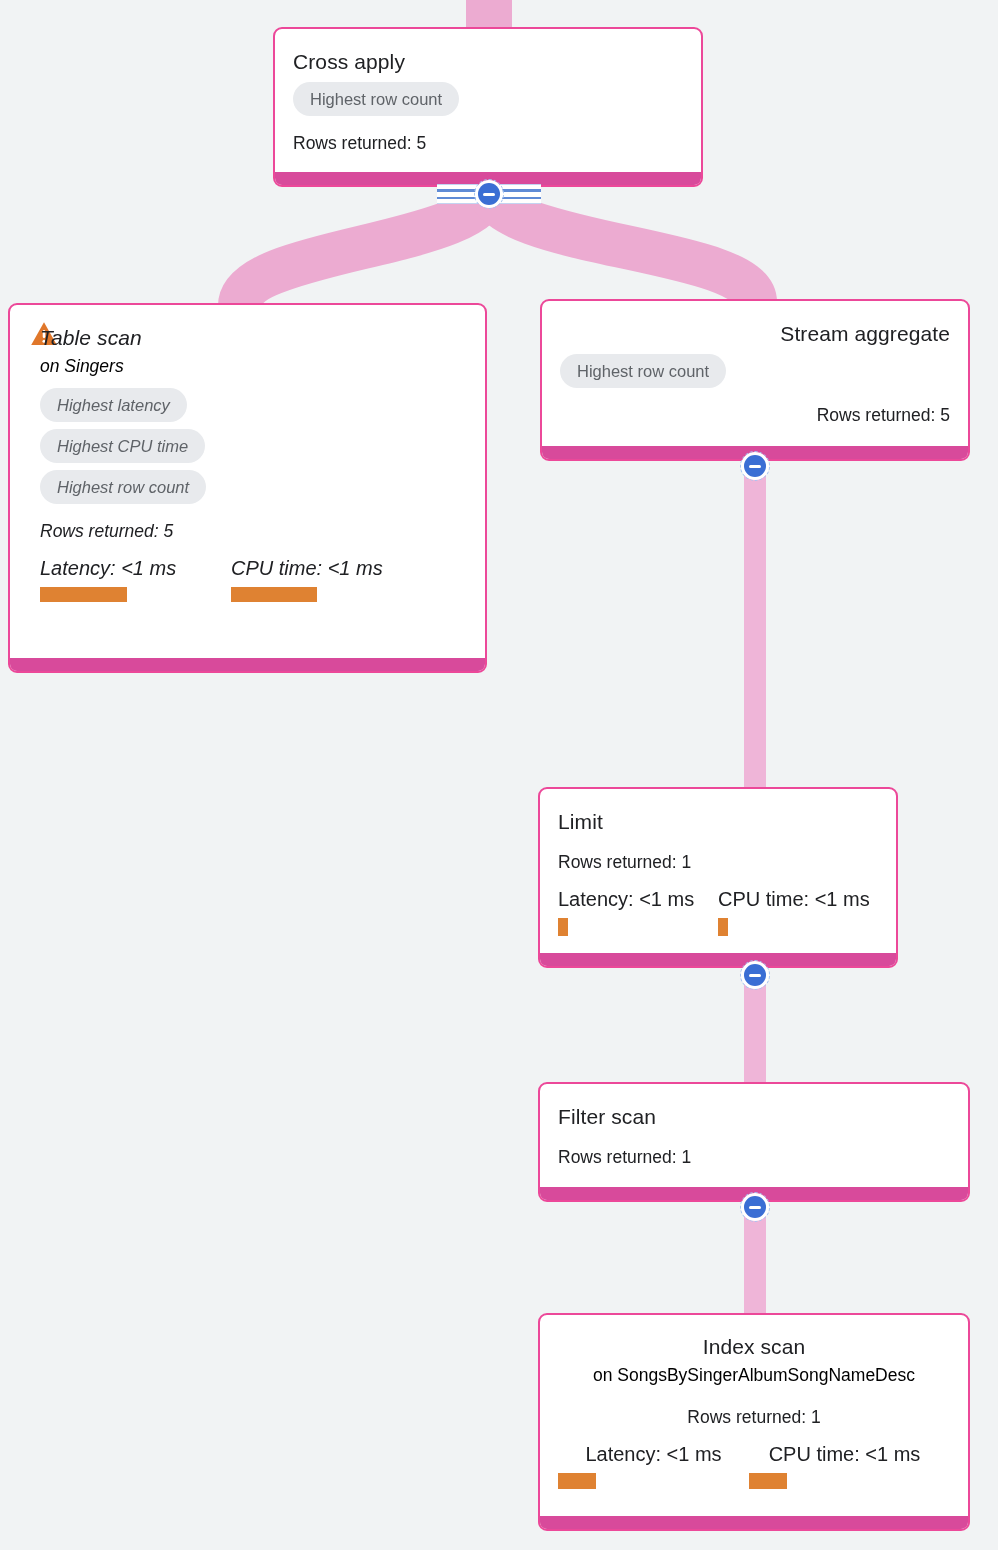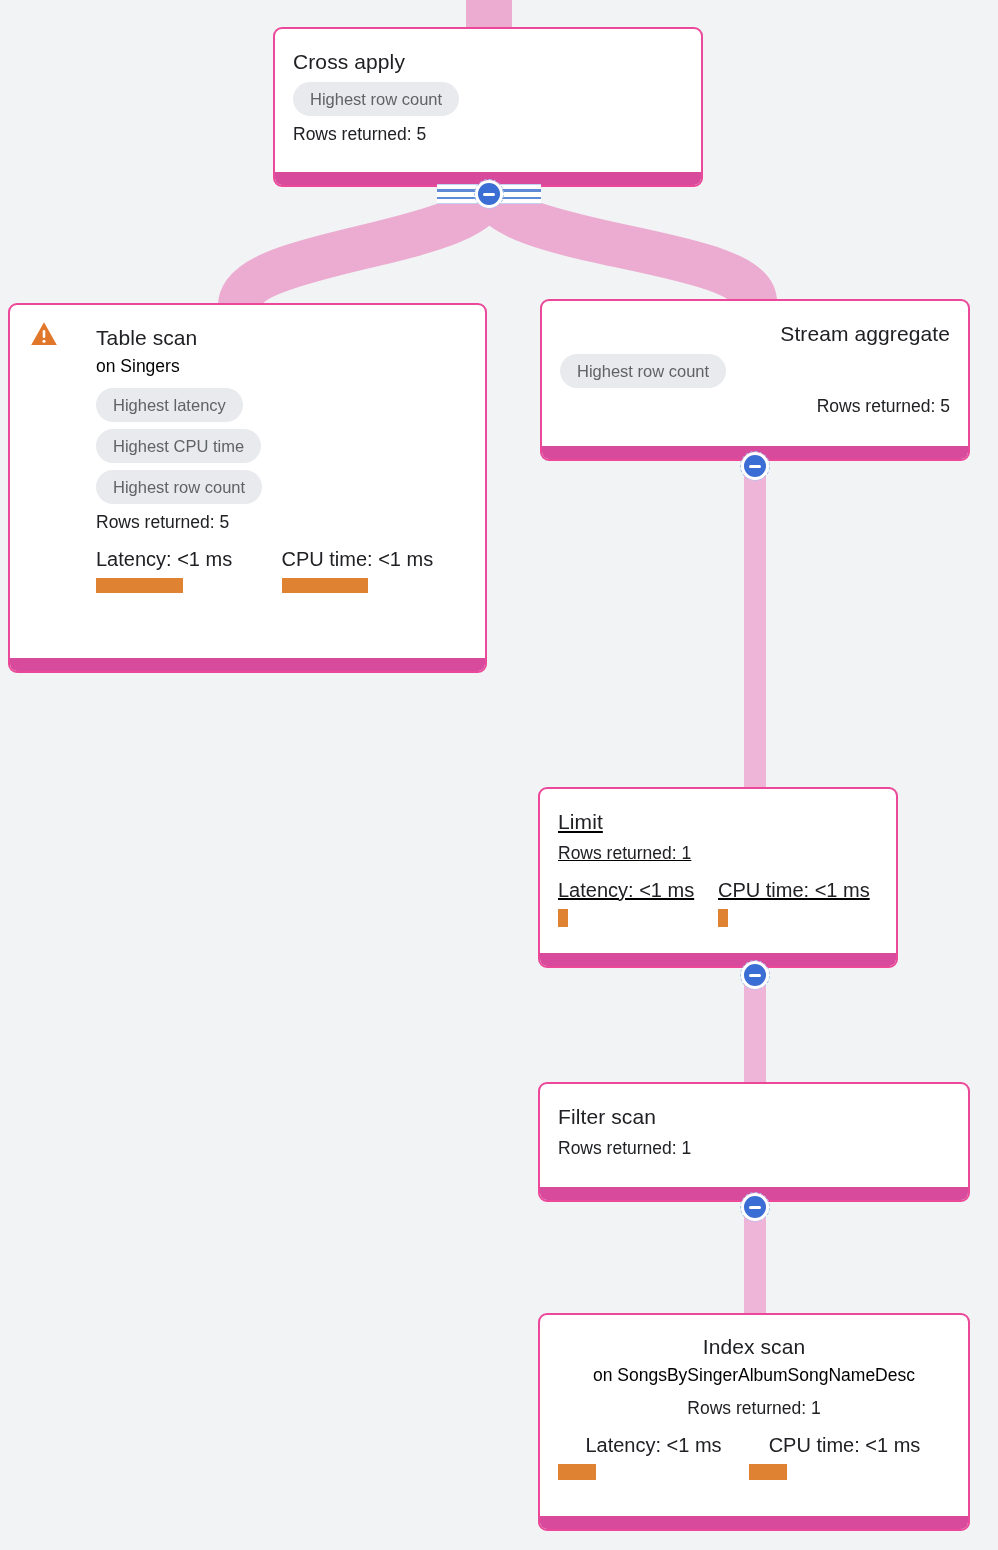--- a/index.html
+++ b/index.html
@@ -10,32 +10,32 @@
   
   .node{position:absolute;background:#ffffff;border:2px solid #ec4899;border-radius:9px;
         box-sizing:border-box;z-index:1;overflow:hidden;}
   .accent{position:absolute;left:0;right:0;bottom:0;height:13px;background:#d84a9b;}
   .node-body{position:relative;padding:19px 18px 0 18px;}
   .title{font-size:21px;font-weight:500;color:#202124;line-height:27px;letter-spacing:.1px;}
   .sub{font-size:17.5px;color:#000000;line-height:30px;}
   .note{font-size:17.5px;color:#80868b;line-height:29px;}
   .badge{display:table;background:#e8eaed;color:#5f6368;font-size:16.5px;line-height:34px;
          height:34px;border-radius:17px;padding:0 17px;margin:7px 0 1px 0;white-space:nowrap;}
-  .rows{font-size:17.5px;color:#202124;line-height:31px;margin-top:3px;}
+  .rows{font-size:17.5px;color:#202124;line-height:31px;margin-top:12px;}
   .metrics{display:flex;margin-top:9px;}
   .metric{width:191px;}
   .metric-label{font-size:20px;color:#202124;line-height:24px;}
   .metric-bar{background:#df8232;height:15px;margin-top:7px;}
 
   
   .n0{left:273px;top:27px;width:430px;height:160px;}
   .n1{left:8px;top:303px;width:479px;height:370px;}
-  .n1 .node-body{padding-left:86px;}
+  .n1 .node-body{padding-left:30px;font-style:italic;}
   .n2{left:540px;top:299px;width:430px;height:162px;text-align:right;}
-  .n3{left:538px;top:787px;width:360px;height:181px;text-decoration:underline;}
+  .n3{left:538px;top:787px;width:360px;height:181px;}
   .n3 .metric-bar{height:18px;}
   .n4{left:538px;top:1082px;width:432px;height:120px;}
   .n5{left:538px;top:1313px;width:432px;height:218px;text-align:center;}
   .n5 .node-body{padding-top:18px;}
   .n5 .metric-bar{height:16px;}
 
   .warn{position:absolute;left:20px;top:16px;width:28px;height:26px;}
 
   
   .collapse{position:absolute;width:28px;height:28px;border-radius:50%;background:#ffffff;

